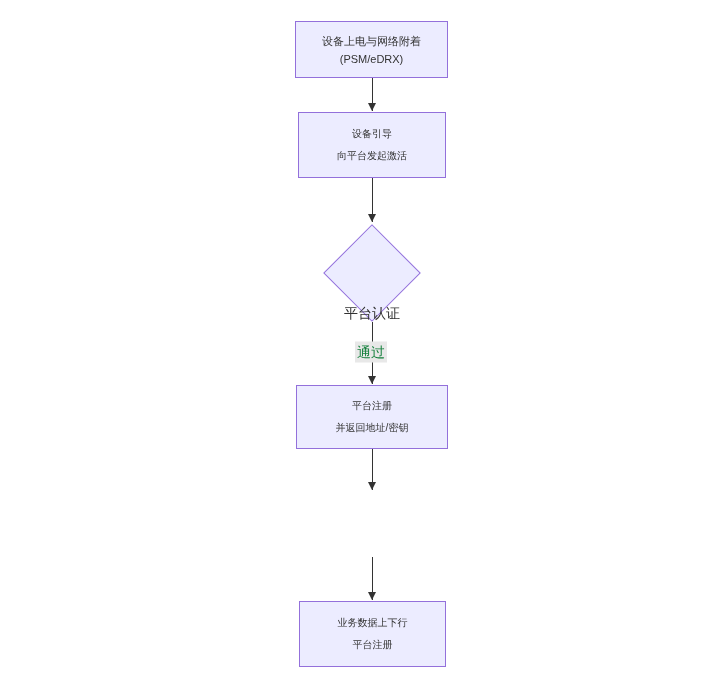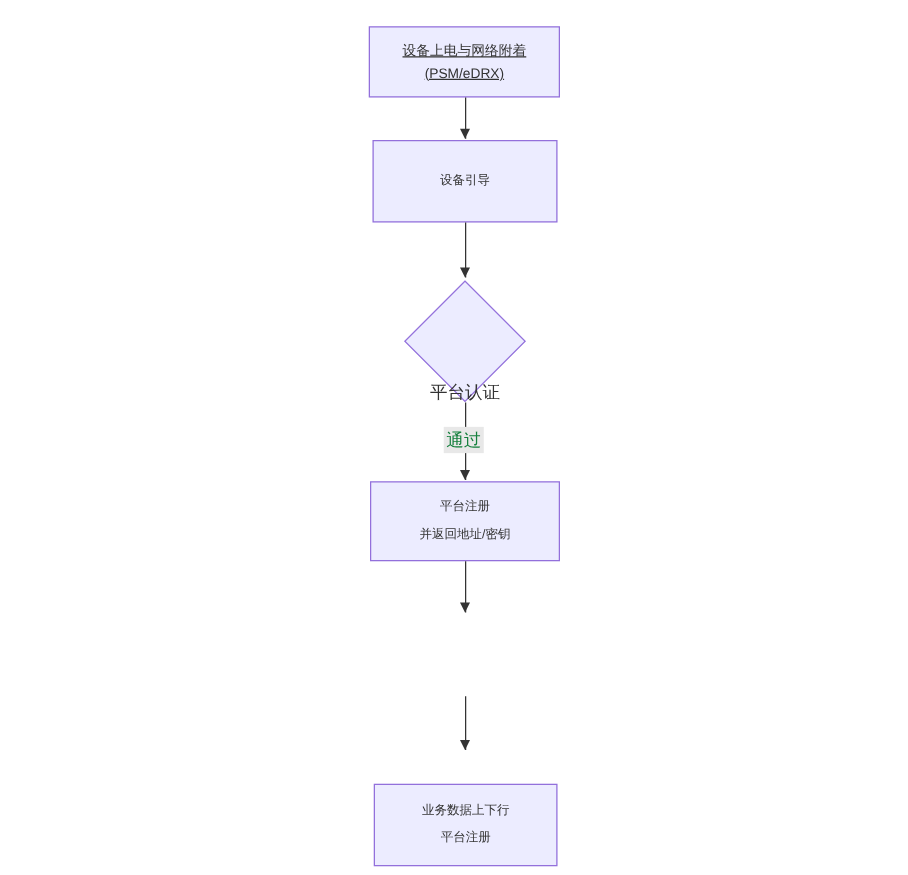--- a/index.html
+++ b/index.html
@@ -80,30 +80,31 @@
     line-height: 17px;
     color: #15803d;
     white-space: nowrap;
   }
 </style>
 </head>
 <body>
 
 <div class="canvas">
 
-  <div class="node small-font" style="left:295px; top:21px; width:153px; height:57px;text-decoration:underline;">
+  <div class="node small-font" style="left:295px; top:21px; width:153px; height:57px;">
     <span>设备上电与网络附着</span>
     <span>(PSM/eDRX)</span>
   </div>
 
   <div class="edge-line" style="left:372px; top:78px; height:33px;"></div>
   <div class="arrowhead" style="left:368px; top:103px;"></div>
 
   <div class="node" style="left:298px; top:112px; width:148px; height:66px;">
     <span>设备引导</span>
+    <span>向平台发起激活</span>
   </div>
 
   <div class="edge-line" style="left:372px; top:178px; height:44px;"></div>
   <div class="arrowhead" style="left:368px; top:214px;"></div>
 
   <div class="diamond-wrap" style="left:322px; top:223px; width:100px; height:100px;">
     <div class="diamond-shape"></div>
     <span class="diamond-label">平台认证</span>
   </div>
 
@@ -116,18 +117,18 @@
     <span>并返回地址/密钥</span>
   </div>
 
   <div class="edge-line" style="left:372px; top:449px; height:41px;"></div>
   <div class="arrowhead" style="left:368px; top:482px;"></div>
 
 
   <div class="edge-line" style="left:372px; top:557px; height:43px;"></div>
   <div class="arrowhead" style="left:368px; top:592px;"></div>
 
-  <div class="node" style="left:299px; top:601px; width:147px; height:66px;margin-top:26px;">
+  <div class="node" style="left:299px; top:601px; width:147px; height:66px;">
     <span>业务数据上下行</span>
     <span>平台注册</span>
   </div>
 
 </div>
 
 </body></html>

